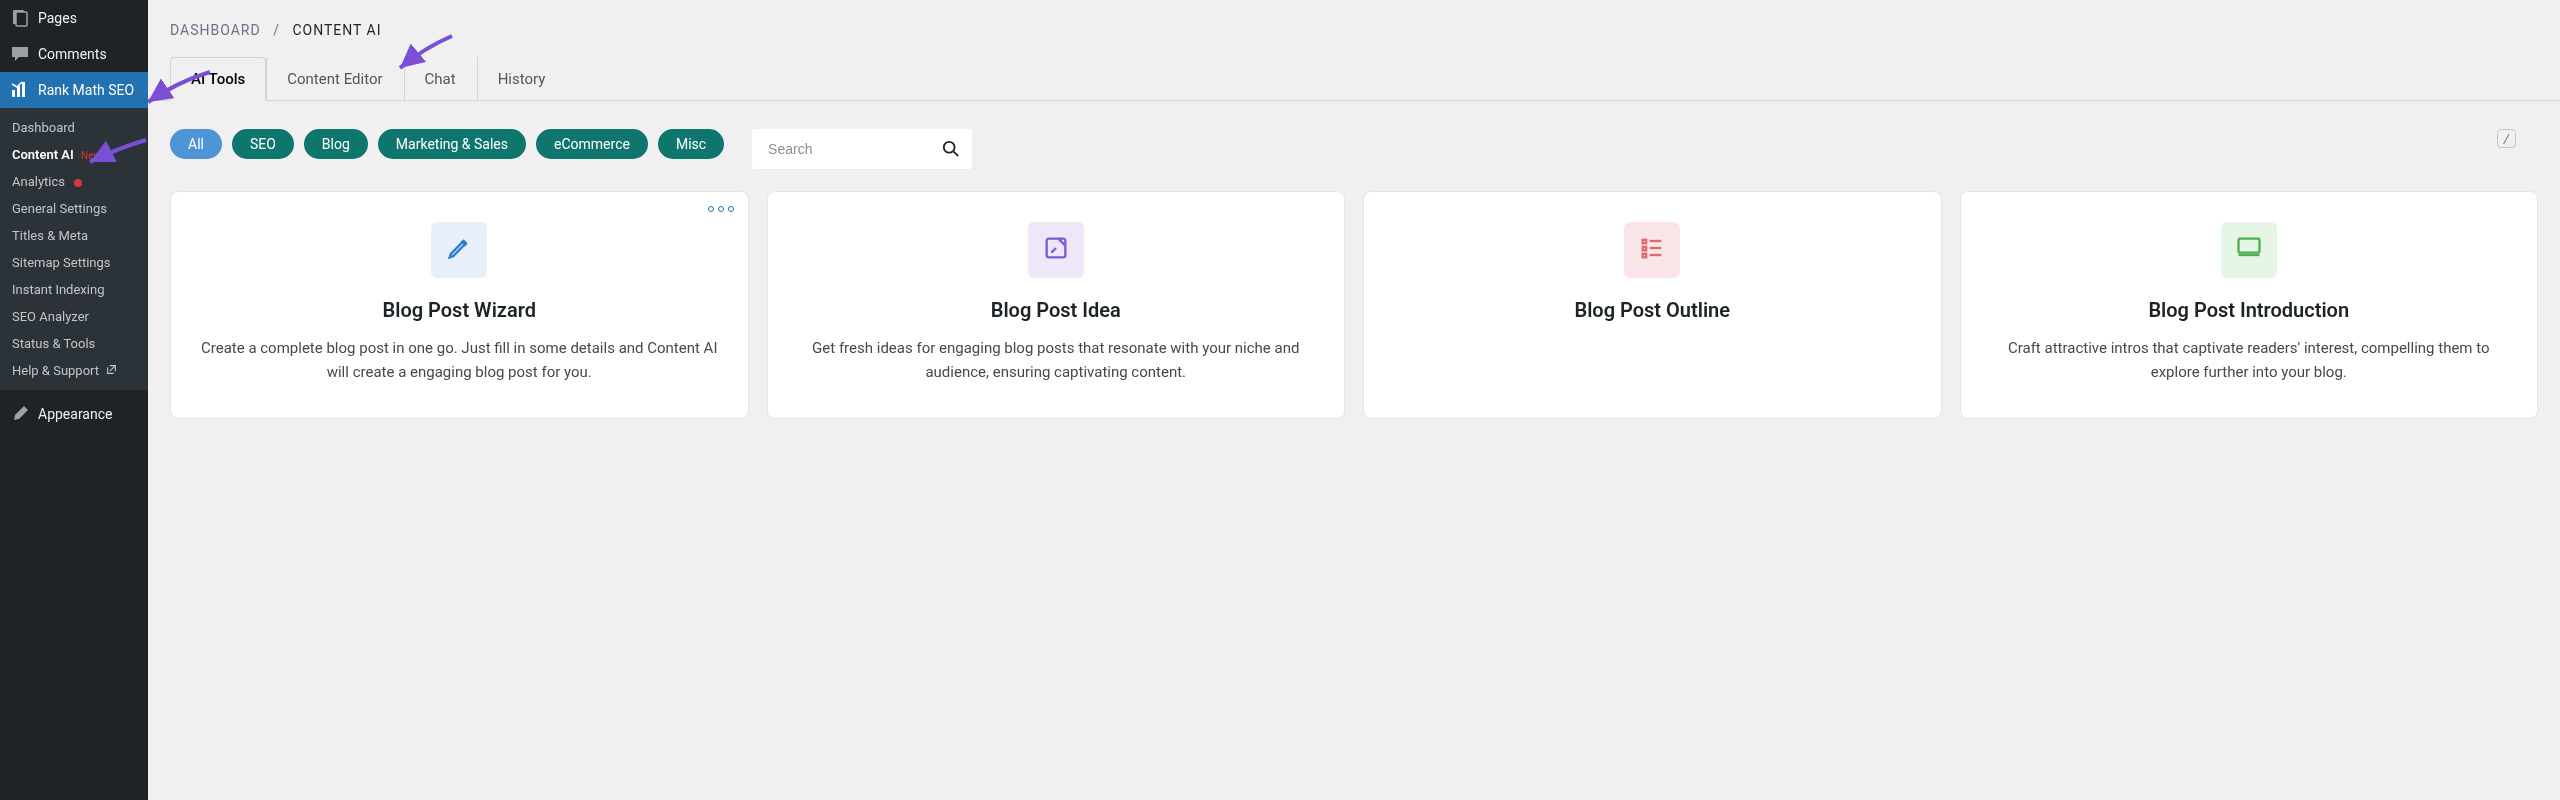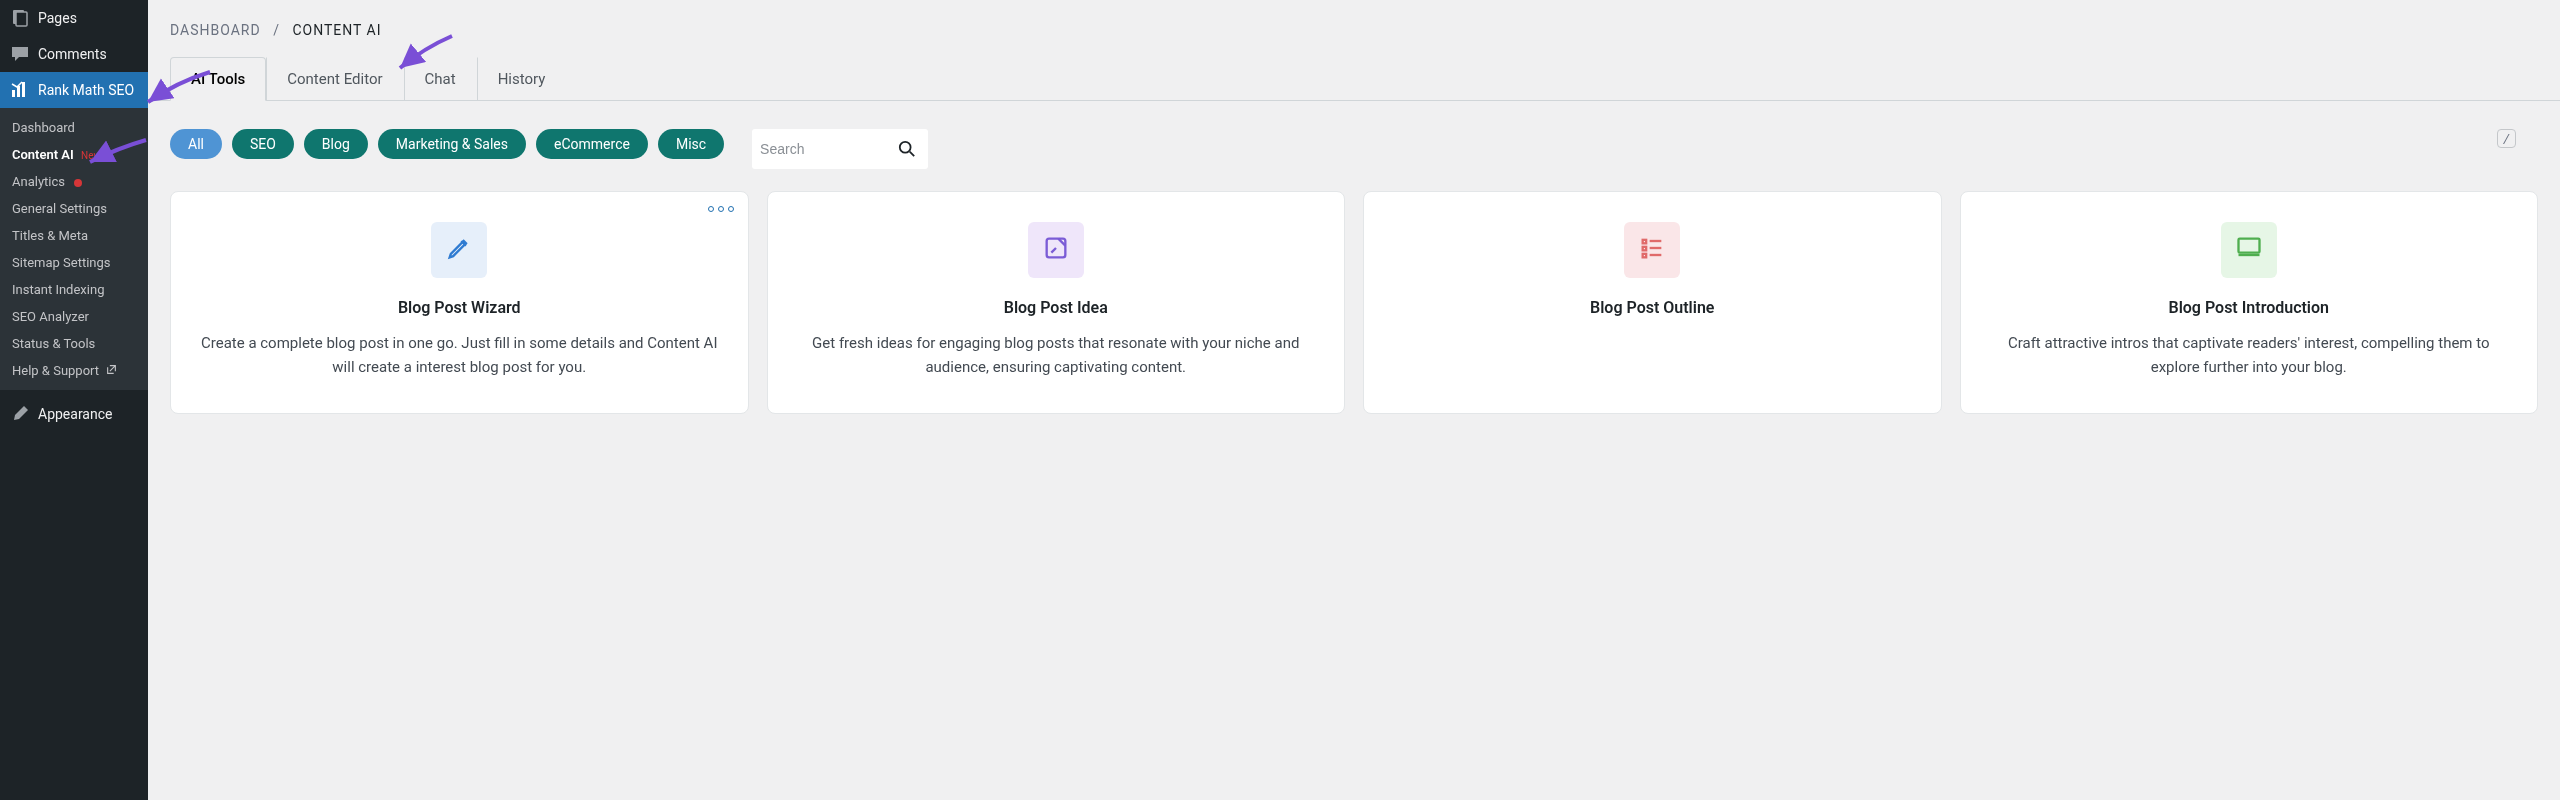--- a/index.html
+++ b/index.html
@@ -28,33 +28,33 @@
   .tabbar { display: flex; padding: 0 22px; border-bottom: 1px solid #d0d5d8; }
   .tab { padding: 12px 20px; font-size: 15px; color: #50575e; cursor: pointer; border: 1px solid transparent; border-bottom: none; position: relative; top: 1px; }
   .tab.active { background: #f0f0f1; border: 1px solid #d0d5d8; border-bottom: 1px solid #f0f0f1; border-radius: 4px 4px 0 0; color: #000000; font-weight: 500; }
   .tab + .tab { border-left: 1px solid #d0d5d8; }
 
   .toolbar { display: flex; align-items: flex-start; gap: 10px; padding: 28px 22px 22px 22px; }
   .chip { padding: 7px 18px; border-radius: 18px; font-size: 14px; background: #0f766e; color: #fff; cursor: pointer; white-space: nowrap; }
   .chip.active { background: #4f94d4; }
 
   .searchwrap { margin-left: 18px; position: relative; }
-  .searchwrap input { width: 176px; padding: 12px 40px 12px 8px; border: none; background: #fff; font-size: 14px; border-radius: 3px; }
+  .searchwrap input { width: 220px; padding: 12px 40px 12px 16px; border: none; background: #fff; font-size: 14px; border-radius: 3px; }
   .searchwrap input::placeholder { color: #8a8f95; }
   .searchwrap .sicon { position: absolute; right: 12px; top: 50%; transform: translateY(-50%); width:18px; height:18px; color:#1d2327; }
 
   .toolbar-right { margin-left: auto; margin-right: 22px; display:flex; align-items:center; }
   .shortcut-badge { border: 1px solid #c4c7ca; border-radius: 4px; padding: 1px 6px; font-size: 13px; color: #6b7280; font-style: italic; }
 
   .grid { display: grid; grid-template-columns: repeat(4, 1fr); gap: 18px; padding: 0 22px 22px 22px; }
   .card { background: #fff; border: 1px solid #e3e6e8; border-radius: 8px; padding: 30px 28px 34px 28px; text-align: center; position: relative; cursor: pointer; }
   .card .dots { position: absolute; top: 14px; right: 14px; display: flex; gap: 4px; }
   .card .dots span { width: 6px; height: 6px; border: 1.5px solid #2271b1; border-radius: 50%; }
   .card .iconbox { width: 56px; height: 56px; border-radius: 6px; display: inline-flex; align-items: center; justify-content: center; margin-bottom: 20px; }
-  .card h3 { font-size: 16px; font-weight: 600; margin-bottom: 14px; color: #1d2327; }
+  .card h3 { font-size: 20px; font-weight: 600; margin-bottom: 14px; color: #1d2327; }
   .card p { font-size: 15px; line-height: 1.6; color: #434a52; }
 
   .ib-blue   { background: #e6effa; }
   .ib-purple { background: #efe6fa; }
   .ib-red    { background: #fae6e8; }
   .ib-green  { background: #e6f6e6; }
 
   
   .arrow { position: absolute; width: 70px; height: 8px; pointer-events: none; z-index: 5; }
   .arrow svg { width: 100%; height: 40px; overflow: visible; }
@@ -184,21 +184,21 @@
           </div>
         <div class="iconbox ib-blue">
           <span>
             <svg width="28" height="28" viewBox="0 0 24 24" fill="none" stroke="#2f7bd1" stroke-width="2">
                 <path d="M4 20l3-1 11-11-2-2L5 17l-1 3z"></path>
                 <path d="M14 6l4 4"></path>
               </svg>
           </span>
         </div>
         <h3>Blog Post Wizard</h3>
-        <p>Create a complete blog post in one go. Just fill in some details and Content AI will create a interest blog post for you.</p>
+        <p>Create a complete blog post in one go. Just fill in some details and Content AI will create a engaging blog post for you.</p>
       </div>
 
       <div class="card">
         <div class="iconbox ib-purple">
           <span>
             <svg width="28" height="28" viewBox="0 0 24 24" fill="none" stroke="#7b5cd6" stroke-width="2">
                 <rect x="4" y="4" width="16" height="16" rx="2"></rect>
                 <path d="M14 4l6 6"></path>
                 <path d="M12 12l-4 4"></path>
               </svg>

